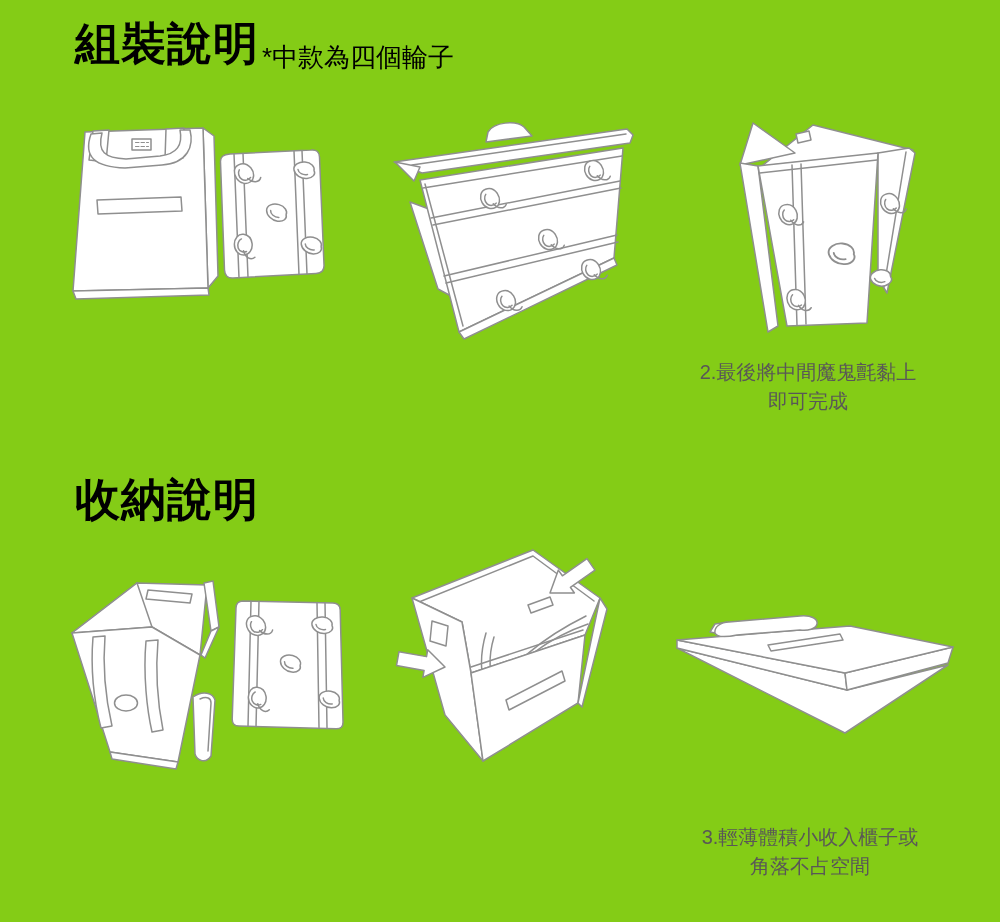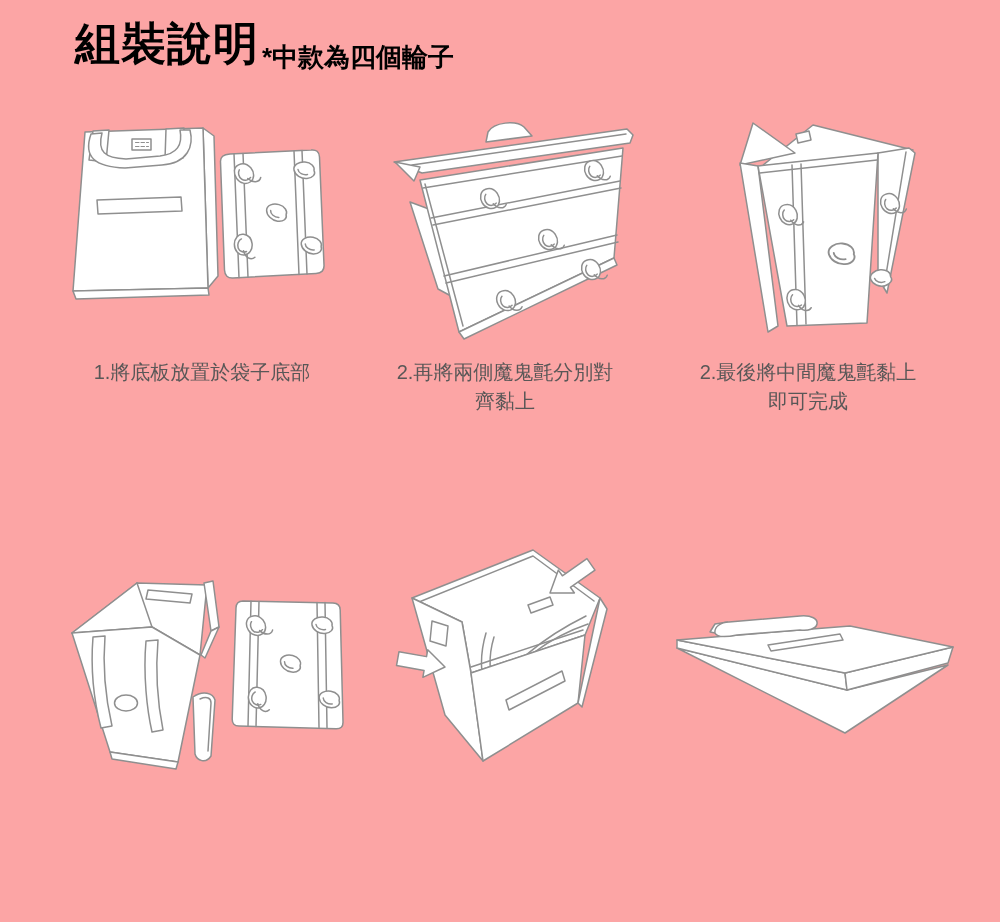--- a/index.html
+++ b/index.html
@@ -2,29 +2,29 @@
 <html><head>
 <meta charset="utf-8">
 <style>
   * { margin:0; padding:0; box-sizing:border-box; }
   html,body { background:#ffffff; }
   body {
     width:1000px; height:922px;
     font-family:"Liberation Sans","DejaVu Sans",sans-serif;
     position:relative;
   }
-  .page { position:relative; width:1000px; height:922px; background:#fca5a5; overflow:hidden; }
+  .page { position:relative; width:1000px; height:922px; background:#84cc16; overflow:hidden; }
   .section-title {
     position:absolute; left:75px;
     font-size:45px; line-height:52px; font-weight:800; color:#000;
     letter-spacing:1px; white-space:nowrap;
   }
   .section-note {
     position:absolute; left:262px; top:42px;
-    font-size:26px; line-height:30px; font-weight:700; color:#000;
+    font-size:26px; line-height:30px; font-weight:400; color:#000;
     white-space:nowrap;
   }
   .fig { position:absolute; }
   .fig svg { display:block; }
   .caption {
     position:absolute; width:320px;
     font-size:20px; line-height:29px; color:#595757;
     text-align:center; white-space:pre-line;
   }
 </style>
@@ -113,26 +113,24 @@
         <path d="M92,55 L97,215 M101,54 L106,214"></path>
         <use href="#vtab" transform="translate(88,105) rotate(-8)"></use>
         <use href="#vtab" transform="translate(96,190) rotate(-5)"></use>
         <use href="#vtab-flat" transform="translate(140,146) scale(1.25)"></use>
         <use href="#vtab" transform="translate(190,94) rotate(-15)"></use>
         <use href="#vtab-flat" transform="translate(180,170) rotate(-10)"></use>
       </g>
     </svg>
   </figure>
 
-  <p class="caption" style="left:42px;top:358px">1.將底板放置於袋子底部</p>
-  <p class="caption" style="left:345px;top:358px">2.再將兩側魔鬼氈分別對
-齊黏上</p>
   <p class="caption" style="left:648px;top:358px">2.最後將中間魔鬼氈黏上
 即可完成</p>
 
+  <h1 class="section-title" style="top:474px">收納說明</h1>
 
   <figure class="fig" style="left:55px;top:570px">
     <svg viewBox="0 0 300 235" width="300" height="235">
       <g stroke="#8f8f8f" stroke-width="1.5" fill="none" stroke-linecap="round" stroke-linejoin="round">
         <g>
           <path d="M17,63 L82,13 L88,17 L22,68 Z" fill="#fff"></path>
           <path d="M17,63 L82,13 L152,15 L145,85 L97,57 Z" fill="#fff"></path>
           <path d="M82,13 L97,57"></path>
           <path d="M93,20 L137,24 L135,33 L91,29 Z" fill="#fff"></path>
           <path d="M149,13 L158,11 L164,57 L156,61 Z" fill="#fff"></path>
@@ -193,14 +191,16 @@
         <path d="M17,50 L185,83 L187,100 L17,58 Z" fill="#fff"></path>
         <path d="M185,83 L293,57 L288,73 L187,100 Z" fill="#fff"></path>
         <path d="M17,50 L190,36 L293,57 L185,83 Z" fill="#fff"></path>
         <path d="M108,55 L180,44 L183,50 L111,61 Z" fill="#fff"></path>
         <path d="M50,42 L55,34 L68,32 L66,45 Z" fill="#fff"></path>
         <path d="M55,43 C54,37 61,32 69,32 L140,26 C152,25 158,29 157,34 C156,39 148,41 140,40 L77,45 C67,47 57,48 55,43 Z" fill="#fff"></path>
       </g>
     </svg>
   </figure>
 
+  <p class="caption" style="left:650px;top:823px">3.輕薄體積小收入櫃子或
+角落不占空間</p>
 
 </div>
 
 </body></html>

